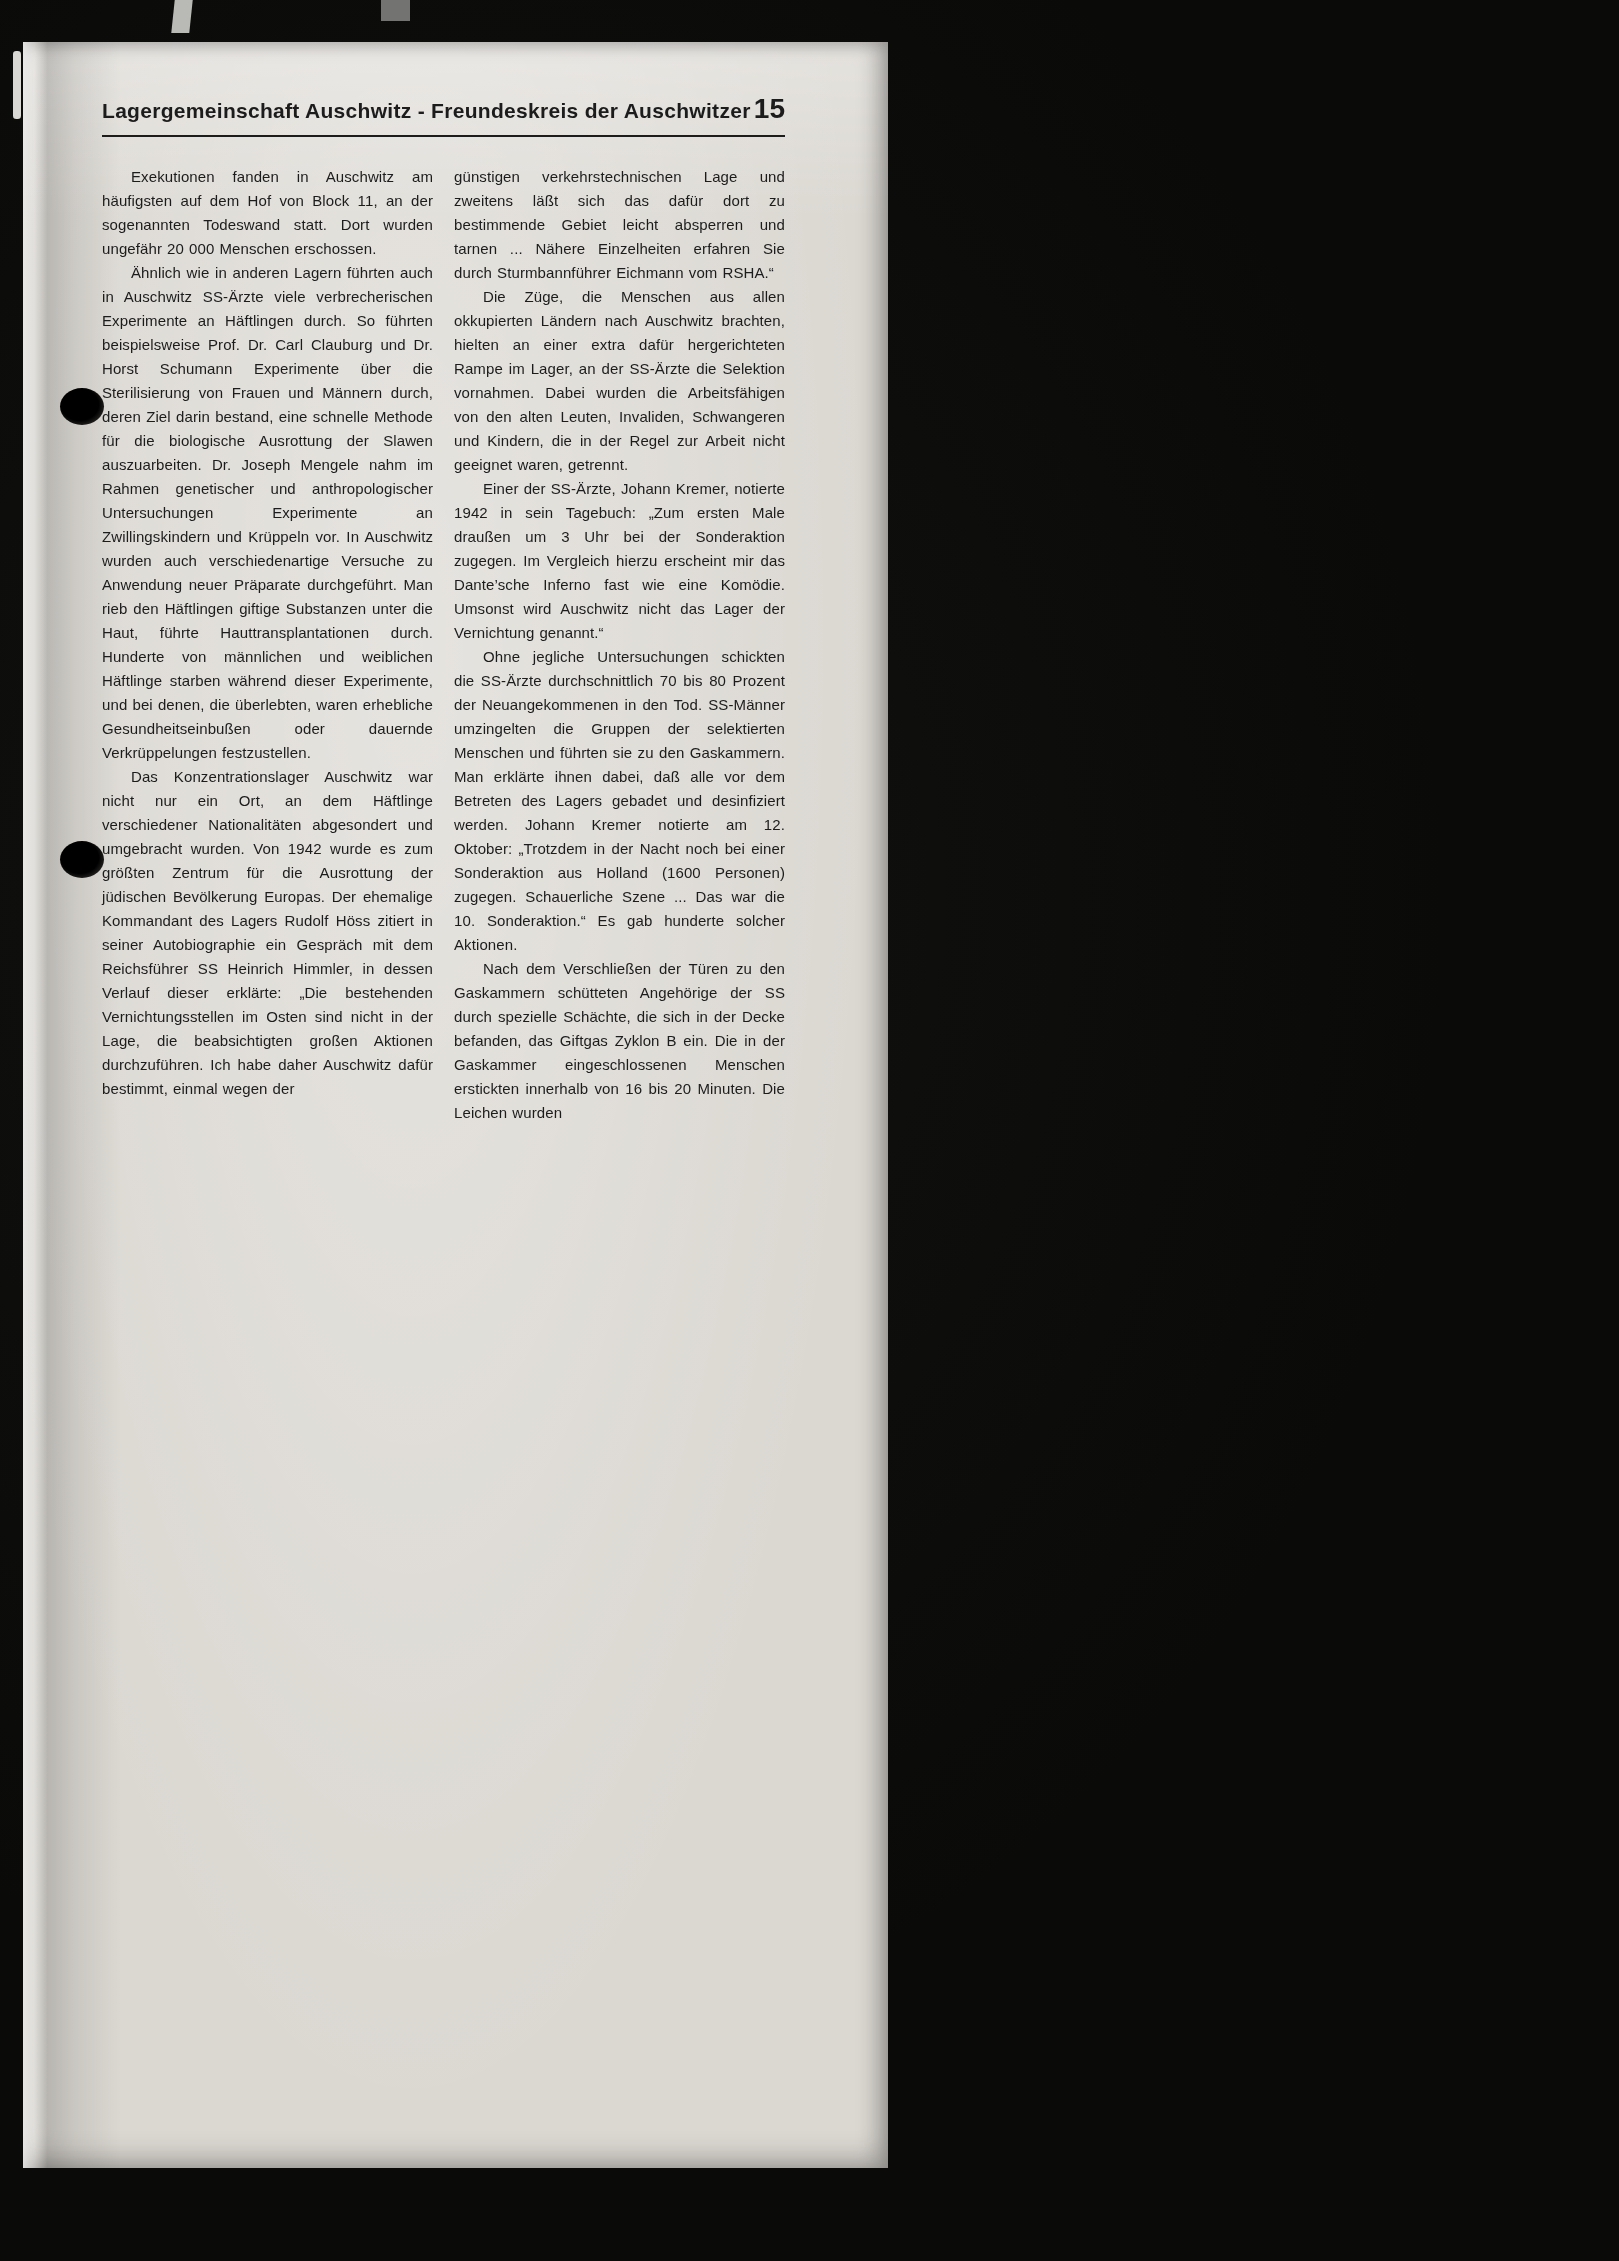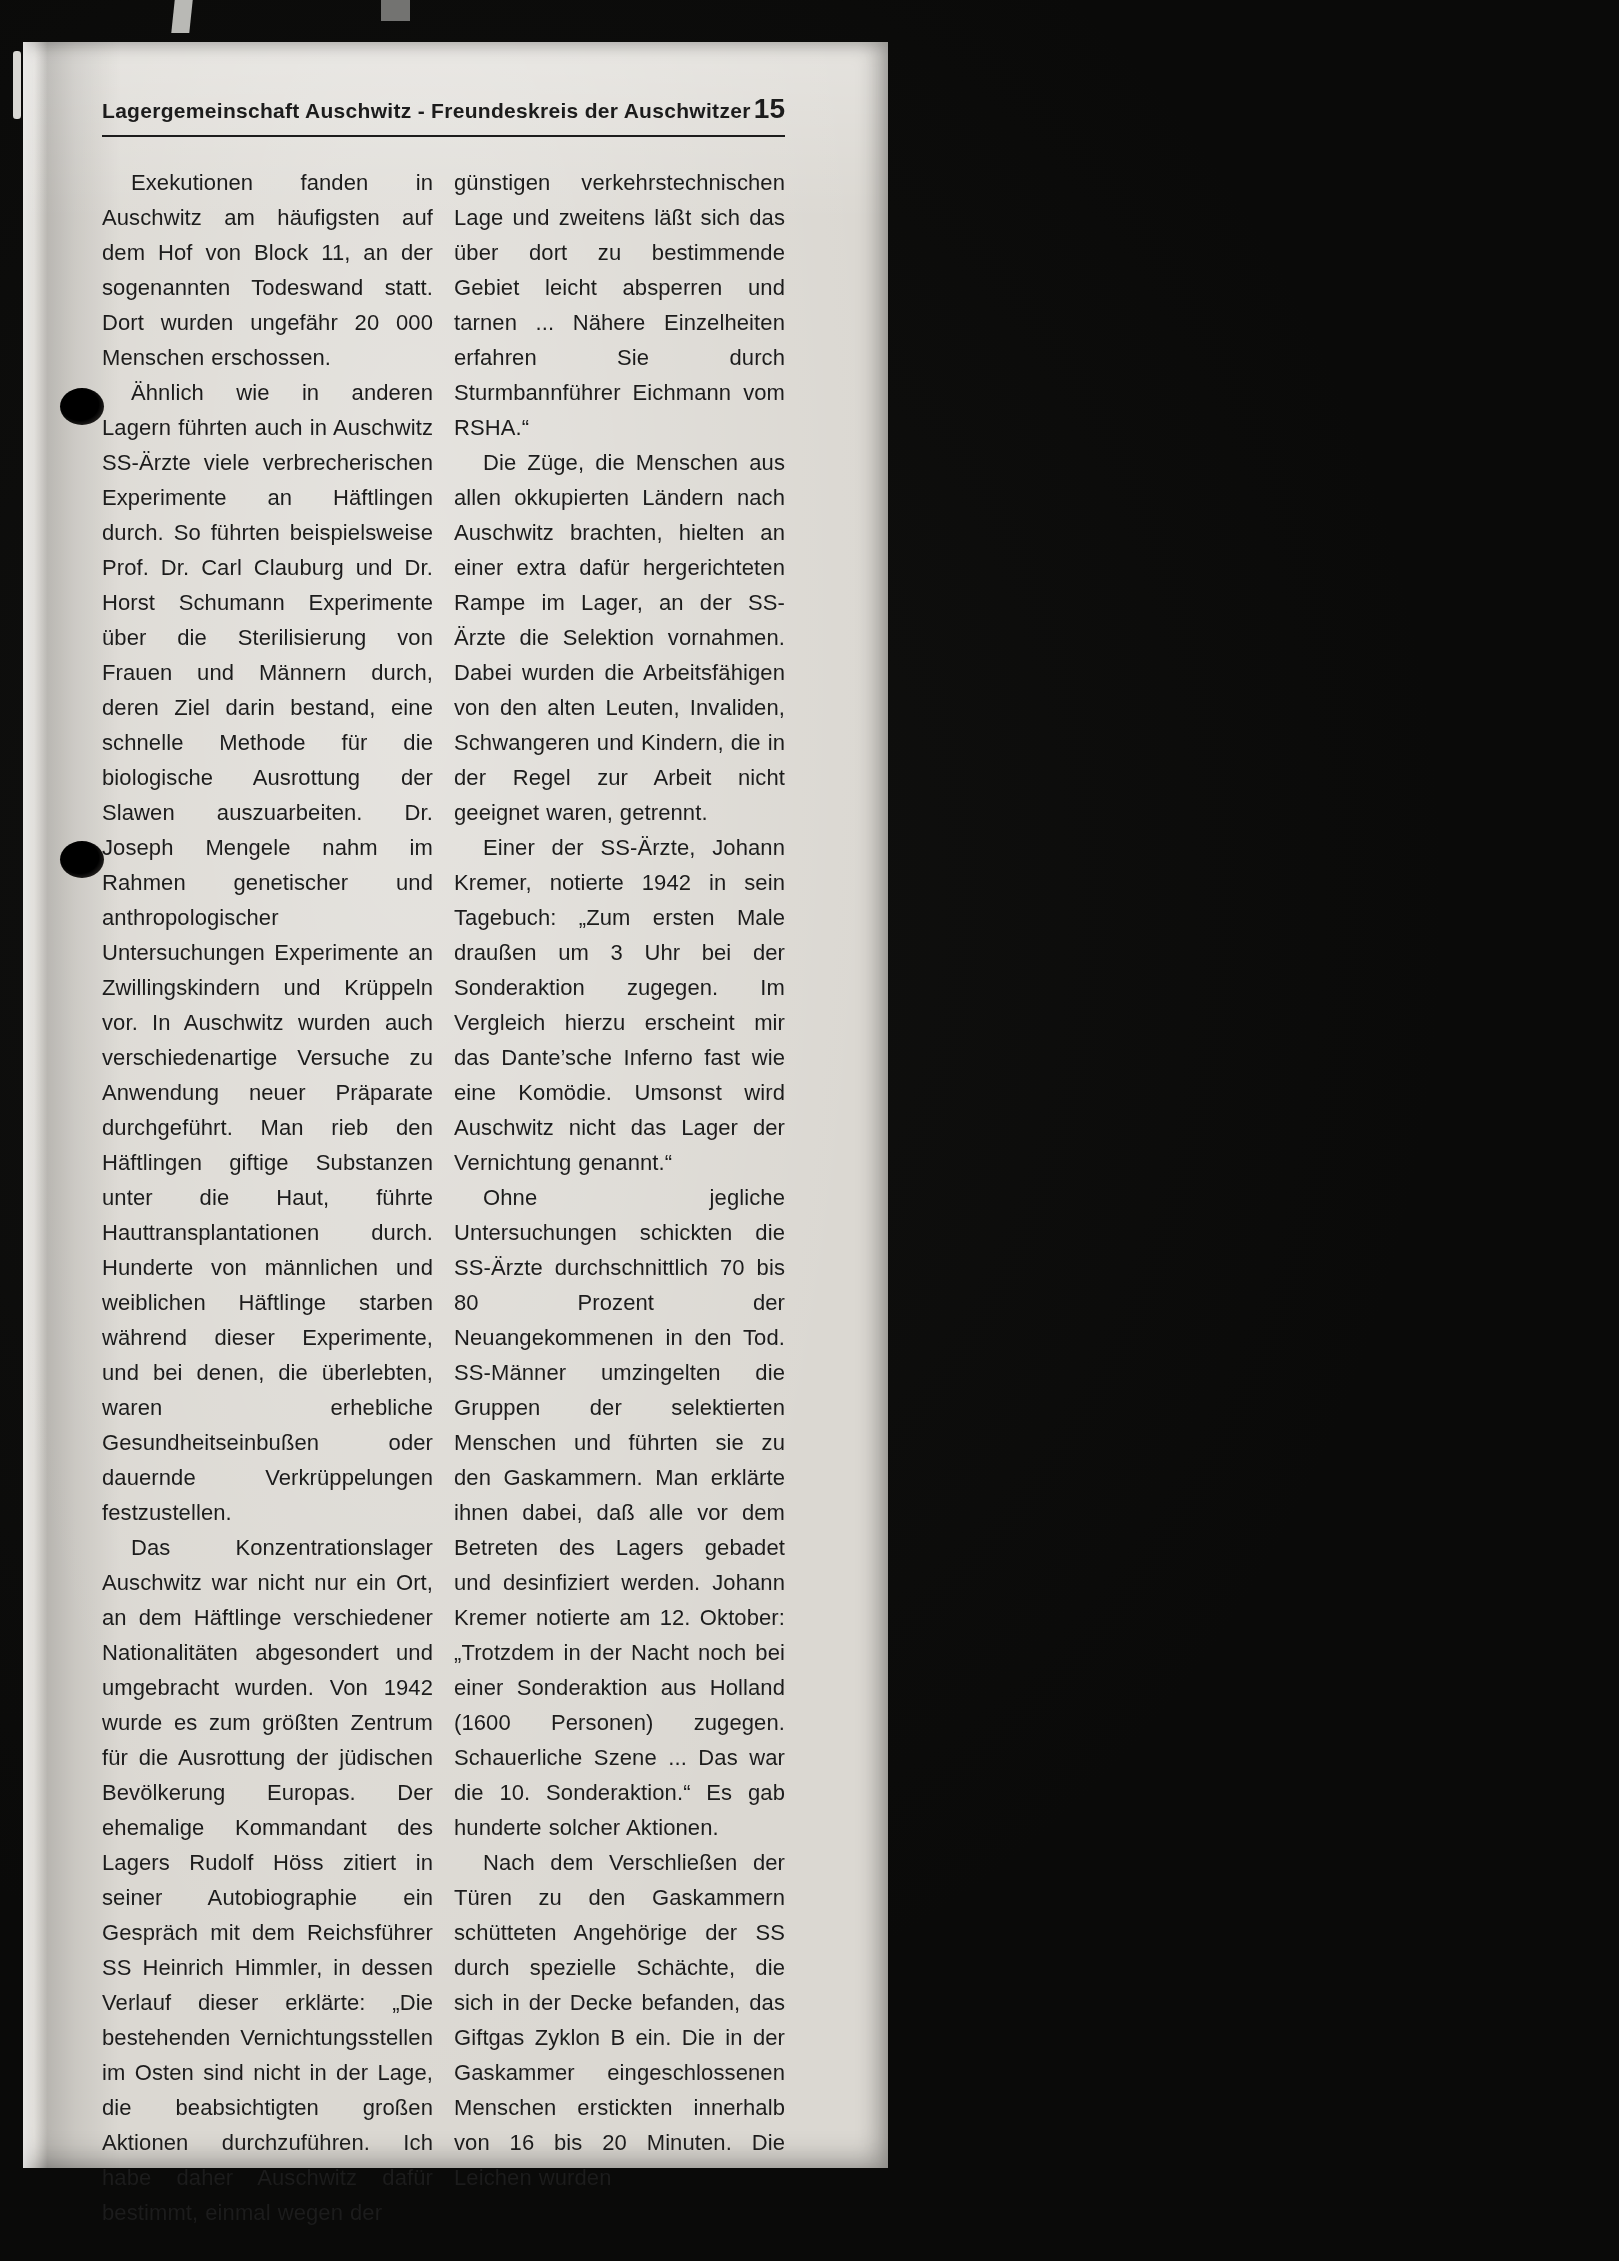--- a/index.html
+++ b/index.html
@@ -82,22 +82,22 @@
     margin-top:9.8px;
   }
 
   .columns{
     margin-top:28px;
     display:flex;
     gap:21px;
   }
   .column{flex:1 1 0;min-width:0;}
   .column p{
-    font-size:22px;
-    line-height:35px;
+    font-size:15px;
+    line-height:24px;
     text-align:justify;
     text-indent:29px;
     letter-spacing:0.1px;
     word-spacing:0.8px;
     hyphens:auto;
     -webkit-hyphens:auto;
   }
   .column p.no-indent{text-indent:0;}
 </style>
 </head>
@@ -118,21 +118,21 @@
     </div>
     <hr class="header-rule">
 
     <div class="columns">
       <div class="column">
           <p>Exekutionen fanden in Auschwitz am häufigsten auf dem Hof von Block 11, an der sogenannten Todeswand statt. Dort wurden ungefähr 20 000 Menschen erschossen.</p>
           <p>Ähnlich wie in anderen Lagern führten auch in Auschwitz SS-Ärzte viele verbrecherischen Experimente an Häftlingen durch. So führten beispielsweise Prof. Dr. Carl Clauburg und Dr. Horst Schumann Experimente über die Sterilisierung von Frauen und Männern durch, deren Ziel darin bestand, eine schnelle Methode für die biologische Ausrottung der Slawen auszuarbeiten. Dr. Joseph Mengele nahm im Rahmen genetischer und anthropologischer Untersuchungen Experimente an Zwillingskindern und Krüppeln vor. In Auschwitz wurden auch verschiedenartige Versuche zu Anwendung neuer Präparate durchgeführt. Man rieb den Häftlingen giftige Substanzen unter die Haut, führte Hauttransplantationen durch. Hunderte von männlichen und weiblichen Häftlinge starben während dieser Experimente, und bei denen, die überlebten, waren erhebliche Gesundheitseinbußen oder dauernde Verkrüppelungen festzustellen.</p>
           <p>Das Konzentrationslager Auschwitz war nicht nur ein Ort, an dem Häftlinge verschiedener Nationalitäten abgesondert und umgebracht wurden. Von 1942 wurde es zum größten Zentrum für die Ausrottung der jüdischen Bevölkerung Europas. Der ehemalige Kommandant des Lagers Rudolf Höss zitiert in seiner Autobiographie ein Gespräch mit dem Reichsführer SS Heinrich Himmler, in dessen Verlauf dieser erklärte: „Die bestehenden Vernichtungsstellen im Osten sind nicht in der Lage, die beabsichtigten großen Aktionen durchzuführen. Ich habe daher Auschwitz dafür bestimmt, einmal wegen der</p>
         </div>
       <div class="column">
-          <p class="no-indent">günstigen verkehrstechnischen Lage und zweitens läßt sich das über dort zu bestimmende Gebiet leicht absperren und tarnen ... Nähere Einzelheiten erfahren Sie durch Sturmbannführer Eichmann vom RSHA.“</p>
+          <p class="no-indent">günstigen verkehrstechnischen Lage und zweitens läßt sich das dafür dort zu bestimmende Gebiet leicht absperren und tarnen ... Nähere Einzelheiten erfahren Sie durch Sturmbannführer Eichmann vom RSHA.“</p>
           <p>Die Züge, die Menschen aus allen okkupierten Ländern nach Auschwitz brachten, hielten an einer extra dafür hergerichteten Rampe im Lager, an der SS-Ärzte die Selektion vornahmen. Dabei wurden die Arbeitsfähigen von den alten Leuten, Invaliden, Schwangeren und Kindern, die in der Regel zur Arbeit nicht geeignet waren, getrennt.</p>
           <p>Einer der SS-Ärzte, Johann Kremer, notierte 1942 in sein Tagebuch: „Zum ersten Male draußen um 3 Uhr bei der Sonderaktion zugegen. Im Vergleich hierzu erscheint mir das Dante’sche Inferno fast wie eine Komödie. Umsonst wird Auschwitz nicht das Lager der Vernichtung genannt.“</p>
           <p>Ohne jegliche Untersuchungen schickten die SS-Ärzte durchschnittlich 70 bis 80 Prozent der Neuangekommenen in den Tod. SS-Männer umzingelten die Gruppen der selektierten Menschen und führten sie zu den Gaskammern. Man erklärte ihnen dabei, daß alle vor dem Betreten des Lagers gebadet und desinfiziert werden. Johann Kremer notierte am 12. Oktober: „Trotzdem in der Nacht noch bei einer Sonderaktion aus Holland (1600 Personen) zugegen. Schauerliche Szene ... Das war die 10. Sonderaktion.“ Es gab hunderte solcher Aktionen.</p>
           <p>Nach dem Verschließen der Türen zu den Gaskammern schütteten Angehörige der SS durch spezielle Schächte, die sich in der Decke befanden, das Giftgas Zyklon B ein. Die in der Gaskammer eingeschlossenen Menschen erstickten innerhalb von 16 bis 20 Minuten. Die Leichen wurden</p>
         </div>
     </div>
   </div>
 </div>
 
 

